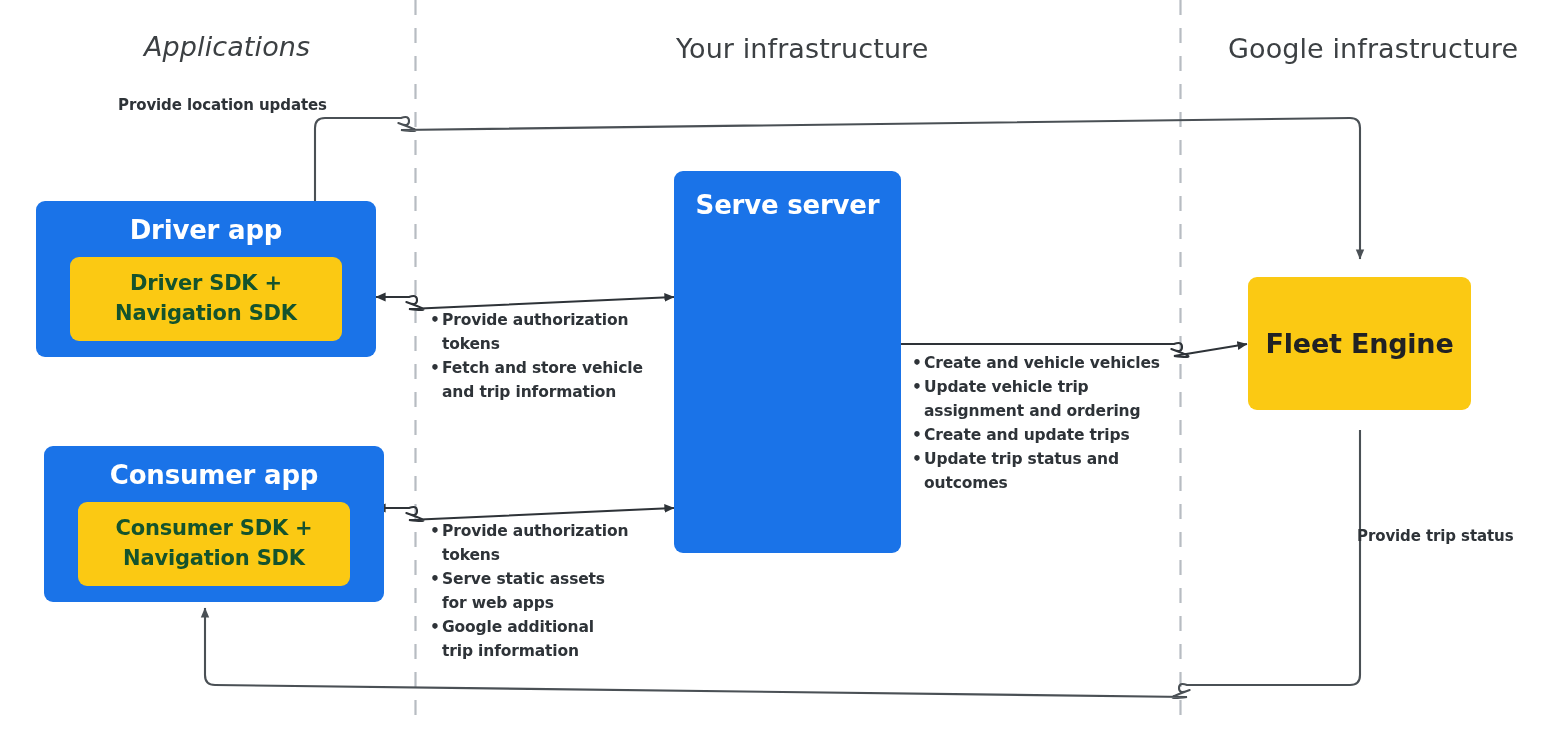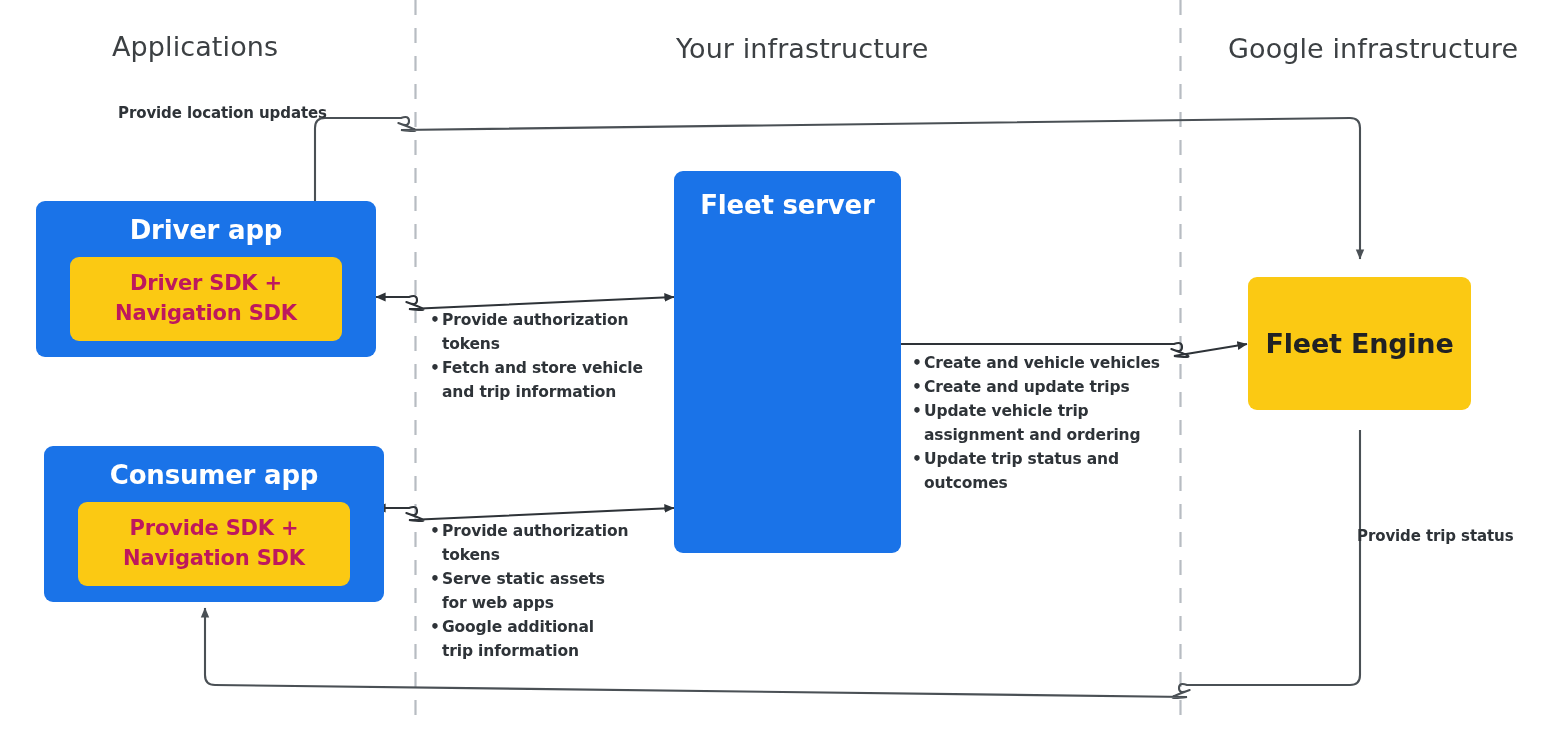--- a/index.html
+++ b/index.html
@@ -54,21 +54,21 @@
     font-family: "DejaVu Sans", sans-serif;
     font-weight: bold;
     font-size: 26px;
     letter-spacing: -0.2px;
   }
   .node-title-dark {
     position: absolute;
     left: 0;
     right: 0;
     text-align: center;
-    color: #be185d;
+    color: #14532d;
     font-family: "DejaVu Sans", sans-serif;
     font-weight: bold;
     font-size: 21px;
     line-height: 30px;
     letter-spacing: -0.2px;
   }
   .edge-label {
     position: absolute;
     font-family: "DejaVu Sans", sans-serif;
     font-weight: bold;
@@ -139,53 +139,53 @@
              L409,508
              q8,-3 8,3 t-8,3 t8,3 t-8,3
              L674,508" fill="none" stroke="#2e3338" stroke-width="2.1" marker-start="url(#arrowStart)" marker-end="url(#arrowEnd)"></path>
 
     <path d="M901,344
              L1174,344
              q8,-3 8,3 t-8,3 t8,3 t-8,3
              L1247,344" fill="none" stroke="#2e3338" stroke-width="2.1" marker-end="url(#arrowEnd)"></path>
   </svg>
 
-  <div class="zone-title" style="left:112px; top:31px;">Applications</div>
+  <div class="zone-title" style="left:144px; top:31px;font-style:italic;">Applications</div>
   <div class="zone-title" style="left:676px; top:33px;">Your infrastructure</div>
   <div class="zone-title" style="left:1228px; top:33px;">Google infrastructure</div>
 
   <div class="node node-blue" style="left:36px; top:201px; width:340px; height:156px;">
     <div class="node-title-white" style="top:14px;">Driver app</div>
     <div class="node node-yellow" style="left:34px; top:56px; width:272px; height:84px;">
       <div class="node-title-dark" style="top:11px;">
         <span class="sdk-line">Driver SDK +</span>
         <span class="sdk-line">Navigation SDK</span>
       </div>
     </div>
   </div>
 
   <div class="node node-blue" style="left:36px; top:446px; width:340px; height:156px;margin-left:8px;">
     <div class="node-title-white" style="top:14px;">Consumer app</div>
     <div class="node node-yellow" style="left:34px; top:56px; width:272px; height:84px;">
       <div class="node-title-dark" style="top:11px;">
-        <span class="sdk-line">Provide SDK +</span>
+        <span class="sdk-line">Consumer SDK +</span>
         <span class="sdk-line">Navigation SDK</span>
       </div>
     </div>
   </div>
 
   <div class="node node-blue" style="left:674px; top:171px; width:227px; height:382px;">
-    <div class="node-title-white" style="top:19px;">Fleet server</div>
+    <div class="node-title-white" style="top:19px;">Serve server</div>
   </div>
 
   <div class="node node-yellow" style="left:1248px; top:277px; width:223px; height:133px;">
     <div class="node-title-white" style="top:51px; color:#202124; font-size:27px;">Fleet Engine</div>
   </div>
 
-  <div class="edge-label" style="left:118px; top:104px;">Provide location updates</div>
+  <div class="edge-label" style="left:118px; top:96px;">Provide location updates</div>
 
   <div class="edge-label" style="left:1357px; top:527px;">Provide trip status</div>
 
   <div class="bullet-list" style="left:430px; top:308px; width:230px;">
     <span class="bullet-row">
       <span>Provide authorization</span><br>
       <span>tokens</span>
     </span>
     <span class="bullet-row">
       <span>Fetch and store vehicle</span><br>
@@ -206,25 +206,25 @@
       <span>Google additional</span><br>
       <span>trip information</span>
     </span>
   </div>
 
   <div class="bullet-list" style="left:912px; top:351px; width:250px;">
     <span class="bullet-row">
       <span>Create and vehicle vehicles</span>
     </span>
     <span class="bullet-row">
-      <span>Create and update trips</span>
-    </span>
-    <span class="bullet-row">
       <span>Update vehicle trip</span><br>
       <span>assignment and ordering</span>
     </span>
     <span class="bullet-row">
+      <span>Create and update trips</span>
+    </span>
+    <span class="bullet-row">
       <span>Update trip status and</span><br>
       <span>outcomes</span>
     </span>
   </div>
 
 </div>
 
 </body></html>

